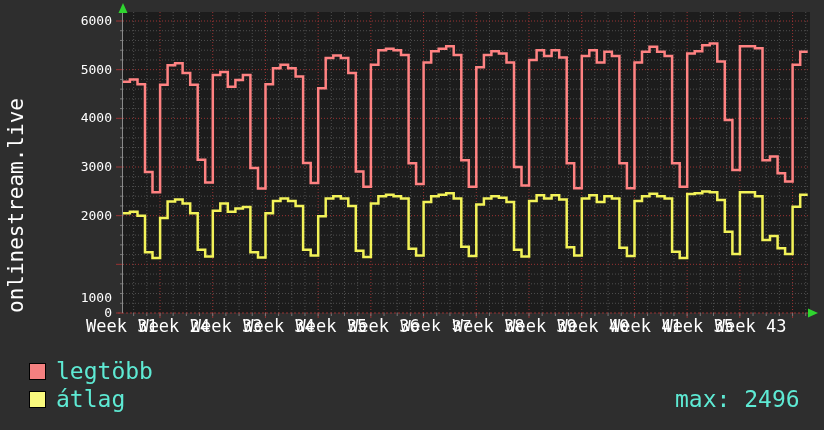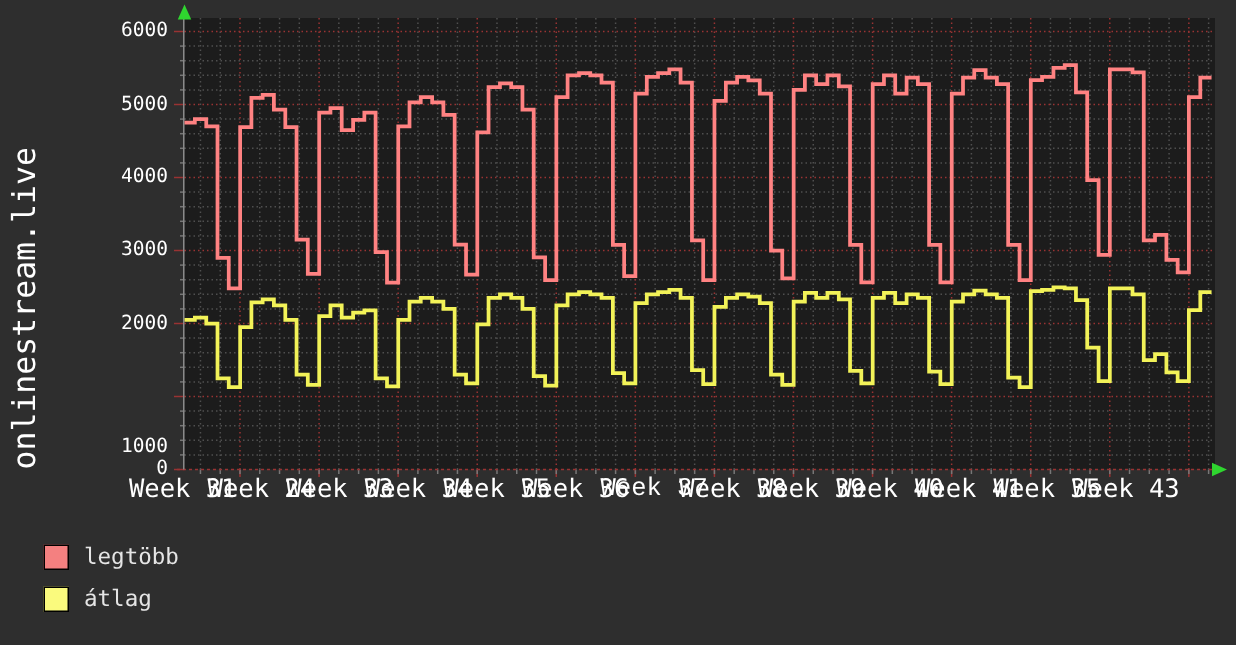--- a/index.html
+++ b/index.html
@@ -5,21 +5,21 @@
   html,body{margin:0;padding:0;}
   body{width:824px;height:430px;background:#2e2e2e;overflow:hidden;
        font-family:"DejaVu Sans Mono","Liberation Mono",monospace;}
   .canvas{position:relative;width:824px;height:430px;}
   svg.plot{position:absolute;left:0;top:0;}
   .vtitle{position:absolute;left:4px;top:0;height:313px;display:flex;align-items:center;
           color:#ffffff;font-size:21px;writing-mode:vertical-rl;transform:rotate(180deg);}
   .ylabel{position:absolute;width:62px;text-align:right;color:#ffffff;font-size:13px;line-height:20px;}
   .xlabel{position:absolute;top:317px;color:#ffffff;font-size:17px;white-space:pre;line-height:19px;}
   .swatch{position:absolute;width:15px;height:15px;border:1px solid #000000;}
-  .legend-label,.stat{position:absolute;color:#e5e5e5;font-size:15px;line-height:23px;white-space:pre;}
+  .legend-label,.stat{position:absolute;color:#5eead4;font-size:23px;line-height:23px;white-space:pre;}
 </style>
 </head>
 <body>
 
 <div class="canvas">
   <svg class="plot" id="plot-svg" width="824" height="430" viewBox="0 0 824 430">
       <rect x="123" y="12" width="687" height="301" fill="#1c1c1c"></rect>
       <line x1="123" y1="303.26666666666665" x2="810" y2="303.26666666666665" stroke="#4f4f4f" stroke-dasharray="1 2"></line>
       <line x1="123" y1="293.53333333333336" x2="810" y2="293.53333333333336" stroke="#4f4f4f" stroke-dasharray="1 2"></line>
       <line x1="123" y1="283.8" x2="810" y2="283.8" stroke="#4f4f4f" stroke-dasharray="1 2"></line>
@@ -235,13 +235,14 @@
       <div class="xlabel" style="left: 662.4px;">Week 35</div>
       <div class="xlabel" style="left: 714.8px;">Week 43</div>
     </div>
 
   <span class="swatch" id="sw-0" style="left: 29px; top: 363px; background: rgb(244, 128, 128);"></span>
   <span class="legend-label" style="left:56px;top:360px;">legtöbb</span>
 
   <span class="swatch" id="sw-1" style="left: 29px; top: 391px; background: rgb(250, 250, 125);"></span>
   <span class="legend-label" style="left:56px;top:388px;">átlag</span>
 
+  <span class="stat" style="left:675px;top:388px;">max: 2496</span>
 </div>
 
 </body></html>

